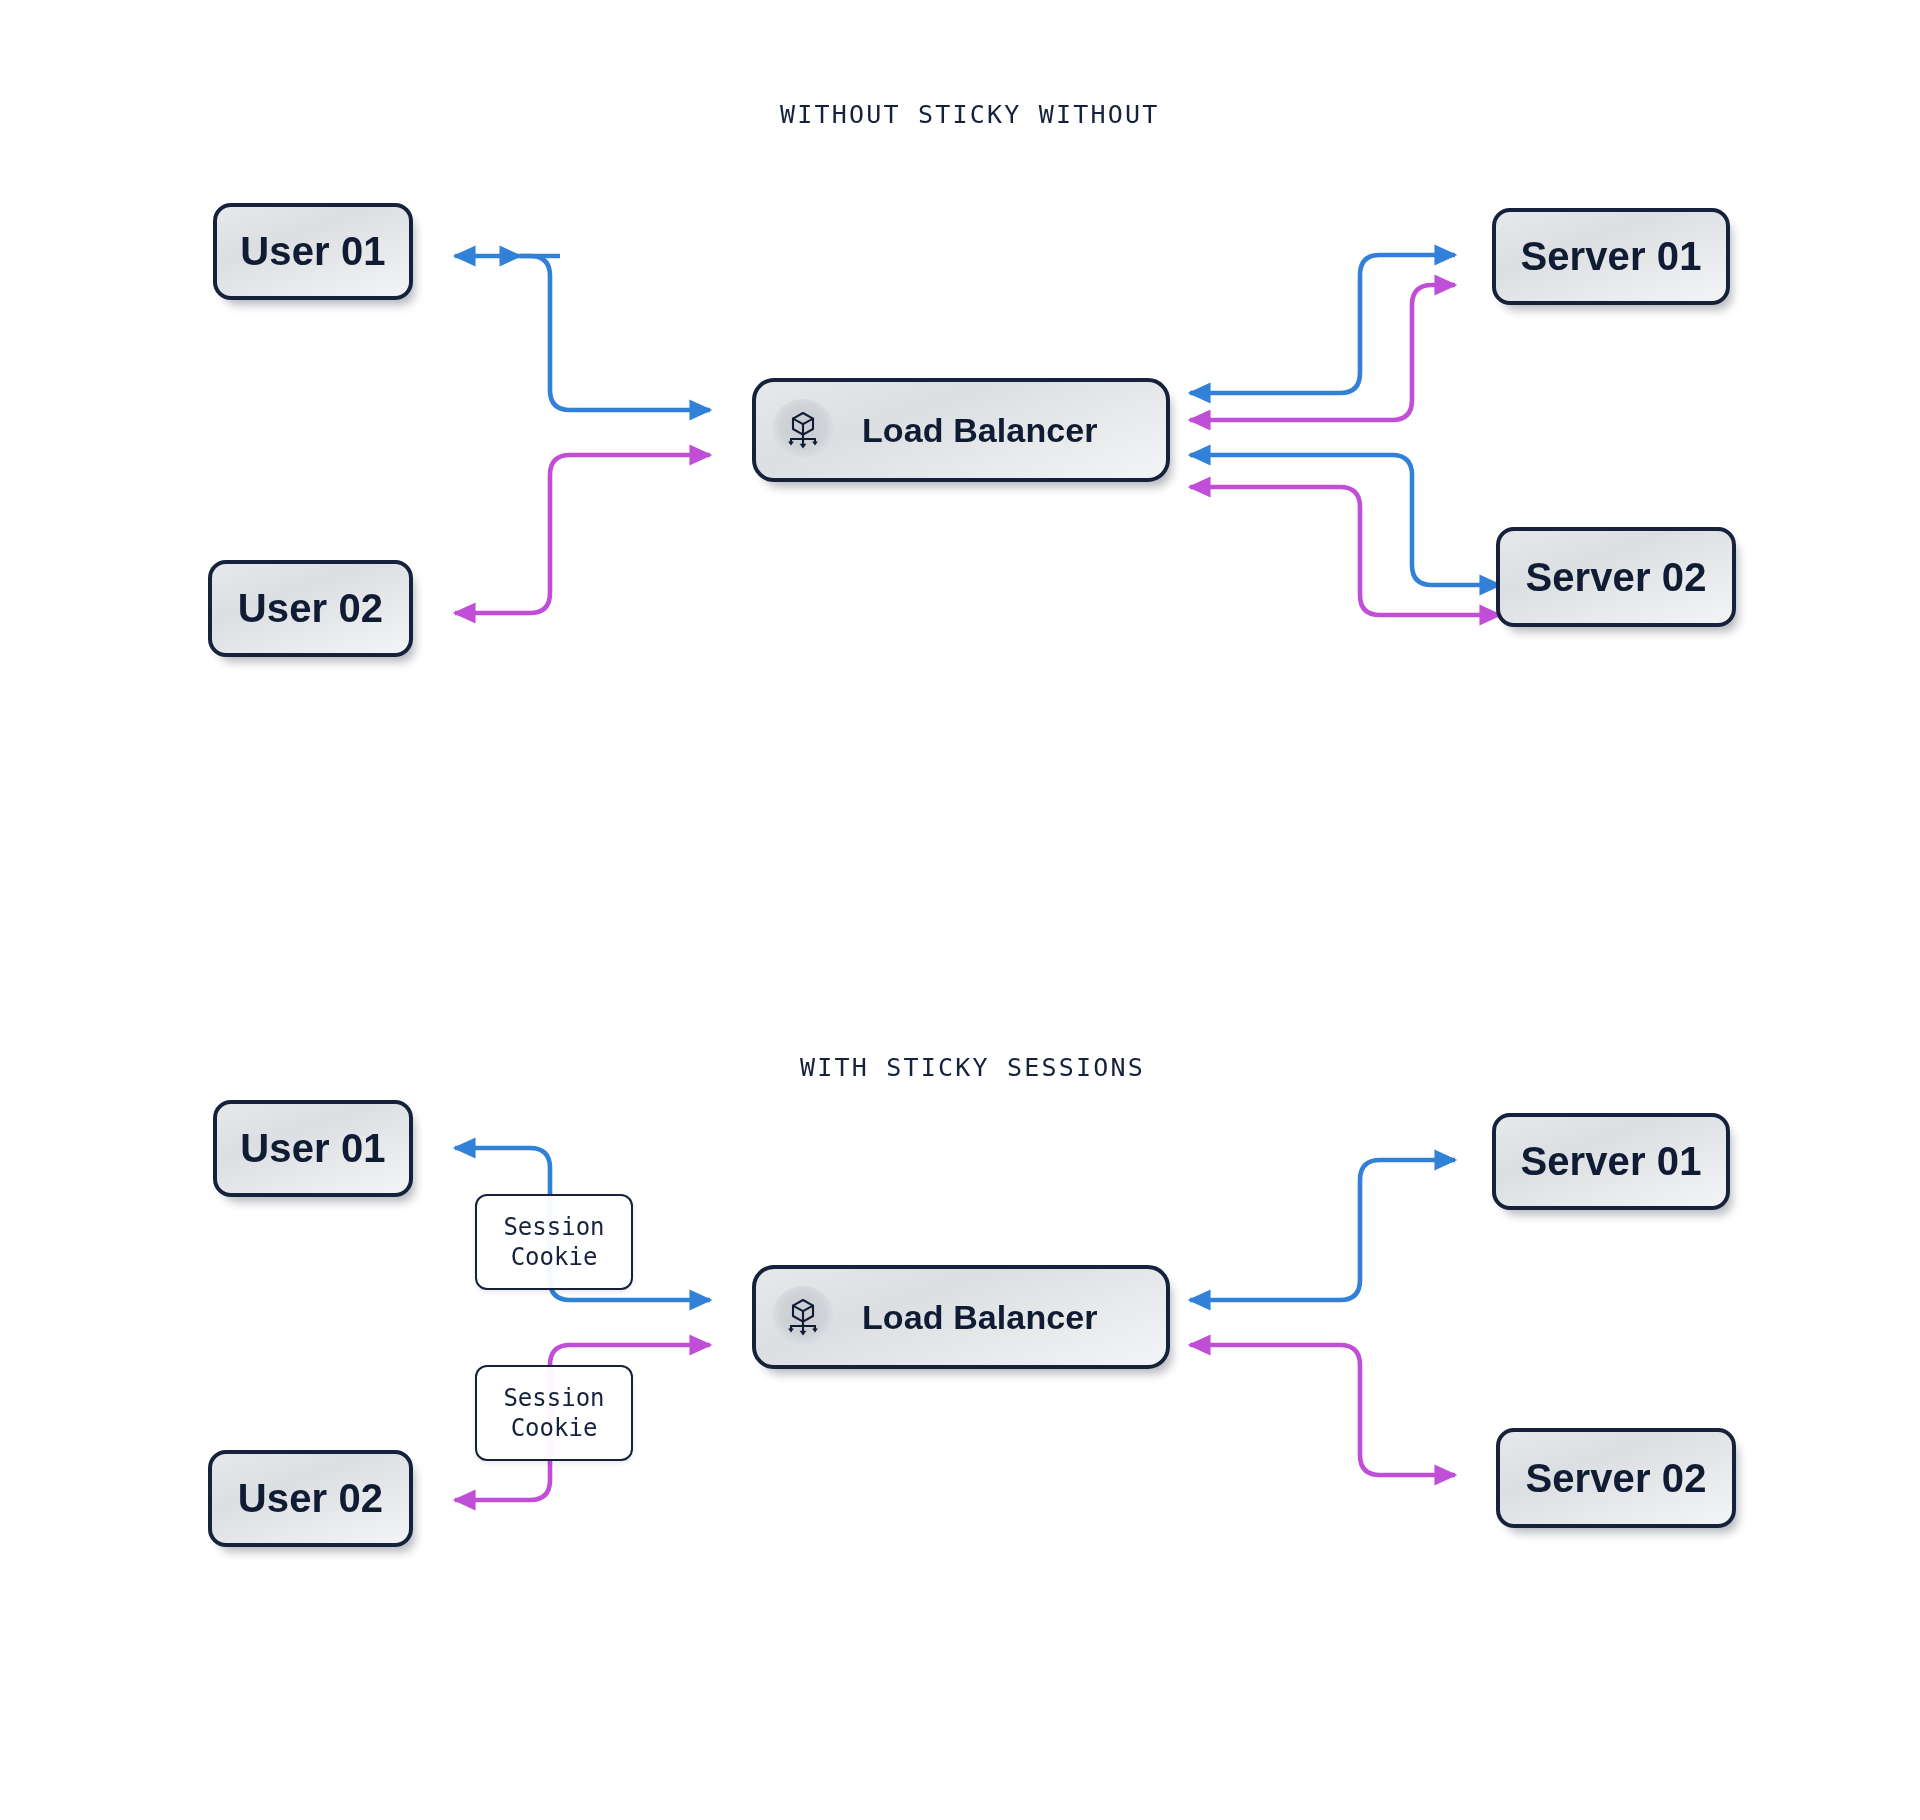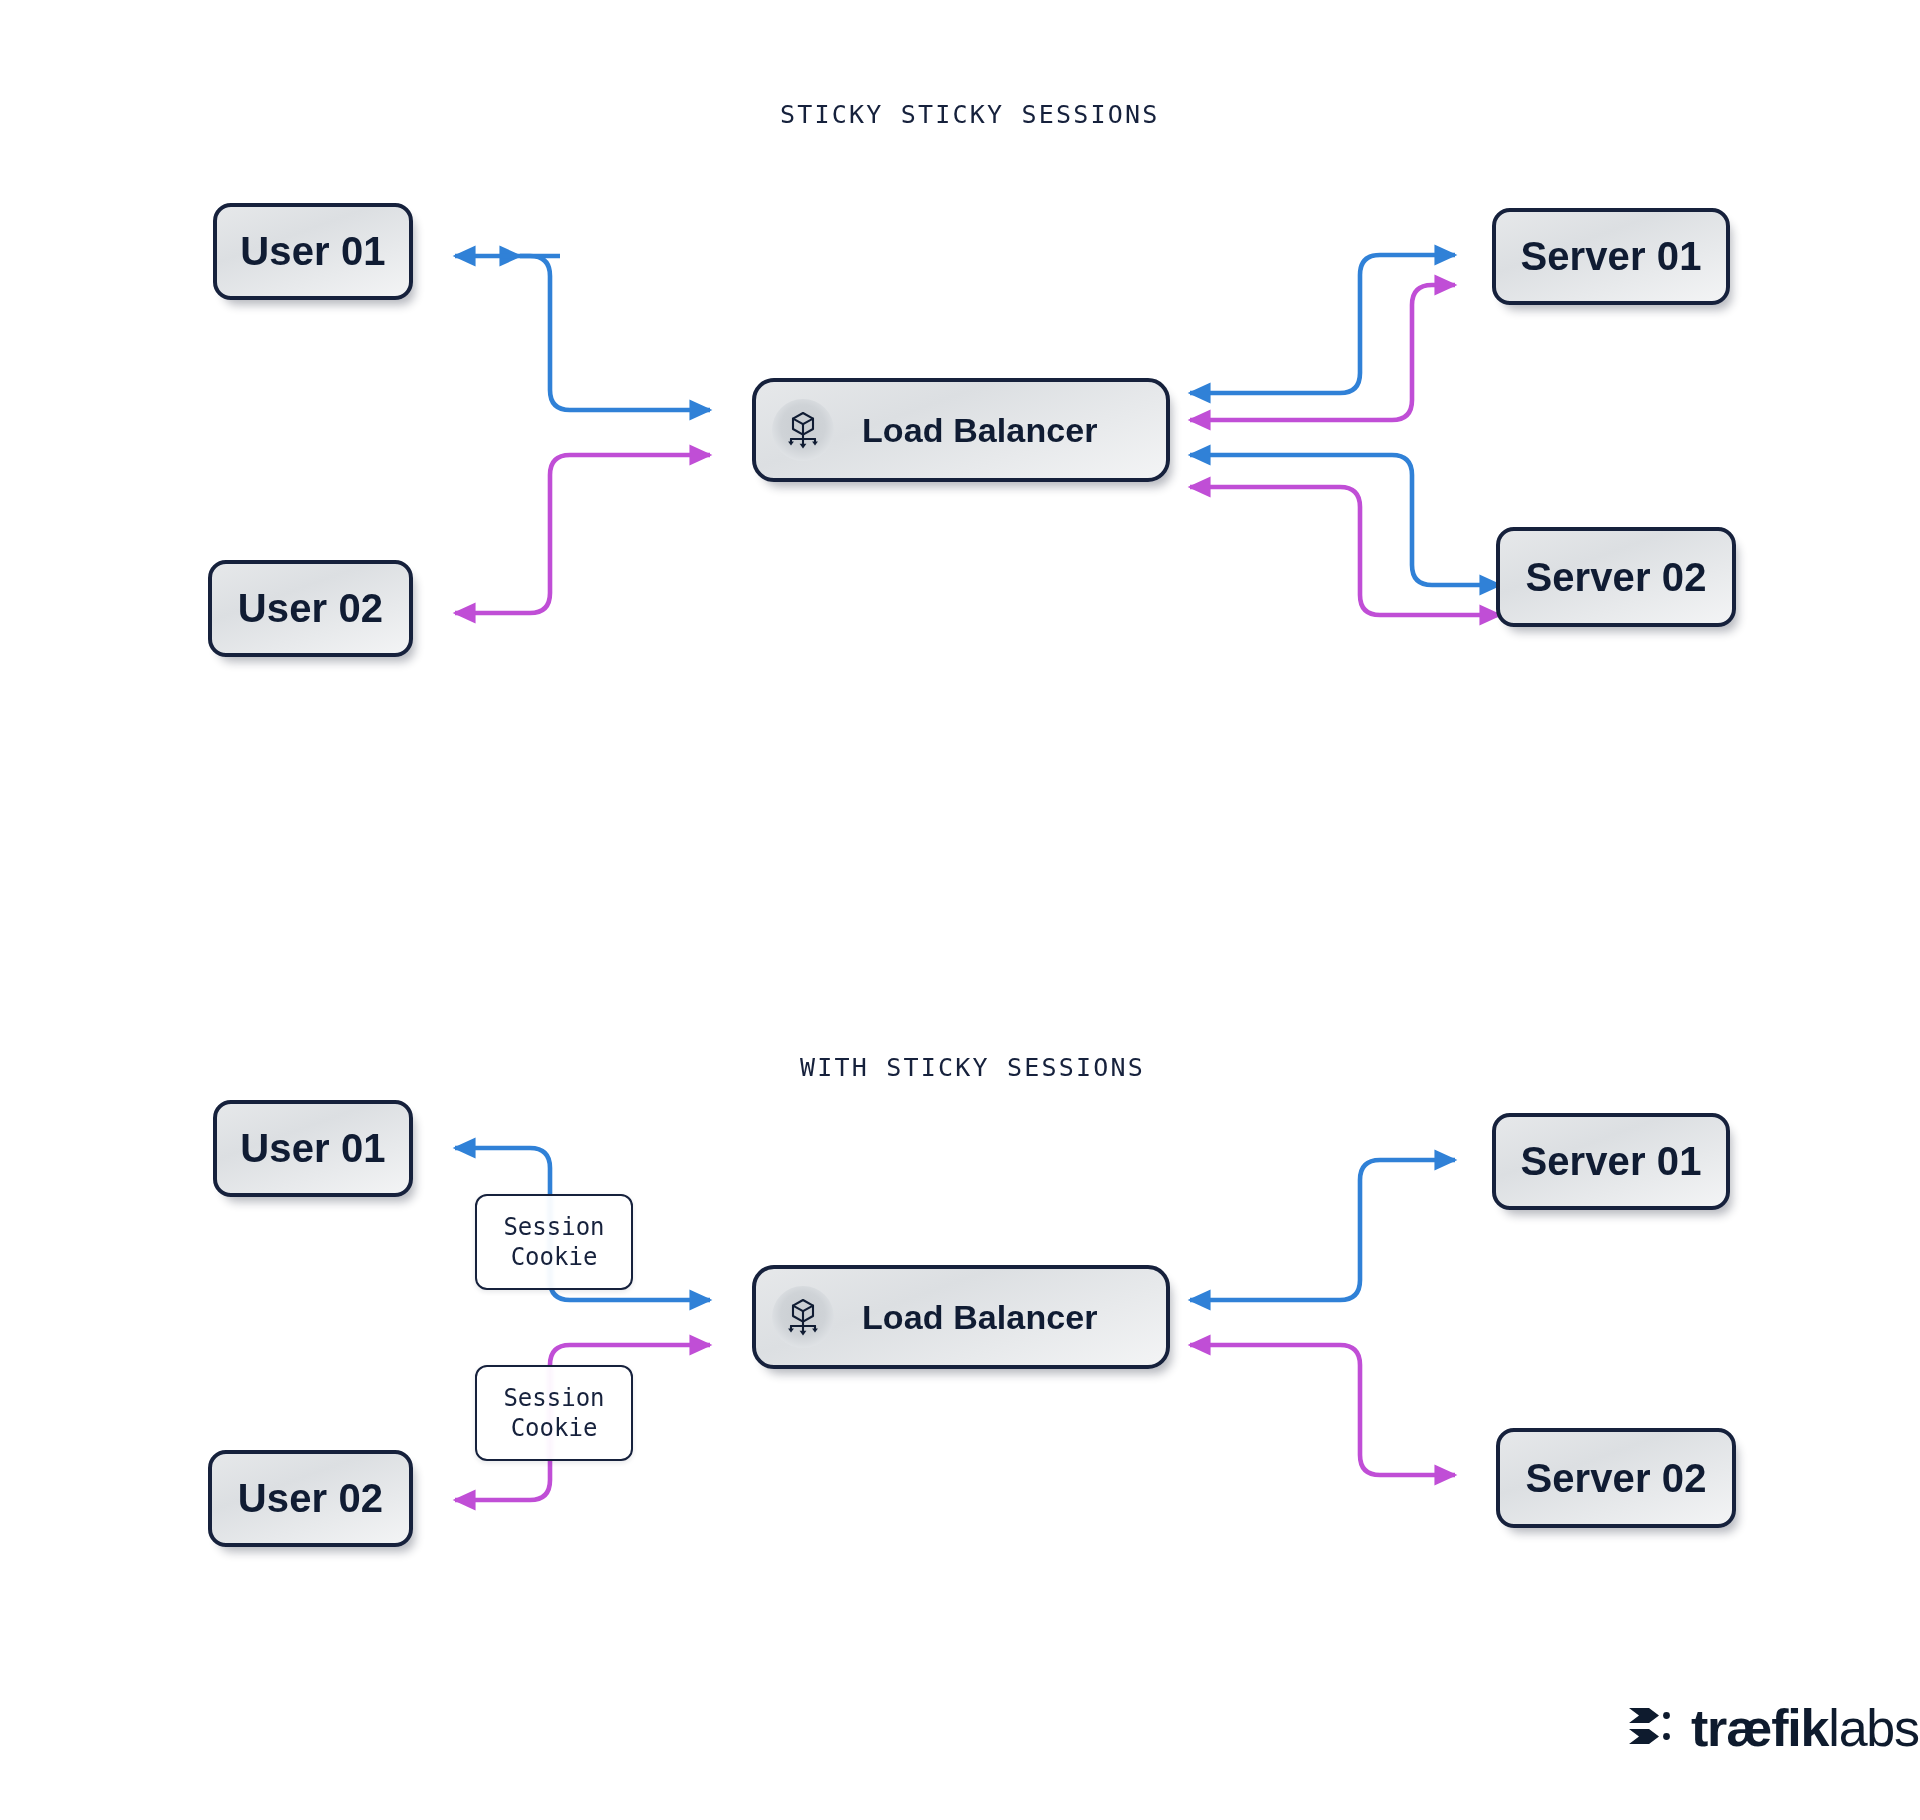--- a/index.html
+++ b/index.html
@@ -123,21 +123,21 @@
       <path d="M 455,1148 L 530,1148 Q 550,1148 550,1168 L 550,1280 Q 550,1300 570,1300 L 710,1300" stroke="#3081d7" marker-start="url(#ar-blue)" marker-end="url(#ar-blue)"></path>
 
       <path d="M 455,1500 L 530,1500 Q 550,1500 550,1480 L 550,1365 Q 550,1345 570,1345 L 710,1345" stroke="#c04ed6" marker-start="url(#ar-mag)" marker-end="url(#ar-mag)"></path>
 
       <path d="M 1190,1300 L 1340,1300 Q 1360,1300 1360,1280 L 1360,1180 Q 1360,1160 1380,1160 L 1455,1160" stroke="#3081d7" marker-start="url(#ar-blue)" marker-end="url(#ar-blue)"></path>
 
       <path d="M 1190,1345 L 1340,1345 Q 1360,1345 1360,1365 L 1360,1455 Q 1360,1475 1380,1475 L 1455,1475" stroke="#c04ed6" marker-start="url(#ar-mag)" marker-end="url(#ar-mag)"></path>
     </g>
   </svg>
 
-  <div class="sect-title" style="left:780px;top:100px;">STICKY STICKY SESSIONS</div>
+  <div class="sect-title" style="left:780px;top:100px;">WITHOUT STICKY WITHOUT</div>
 
   <div class="node node-user" style="left:213px;top:203px;width:200px;height:97px;">
     <span class="label">User 01</span>
   </div>
 
   <div class="node node-user" style="left:208px;top:560px;width:205px;height:97px;">
     <span class="label">User 02</span>
   </div>
 
   <div class="node node-lb" style="left:752px;top:378px;width:418px;height:104px;">
@@ -213,30 +213,14 @@
   </div>
 
   <div class="node node-server" style="left:1492px;top:1113px;width:238px;height:97px;">
     <span class="label">Server 01</span>
   </div>
 
   <div class="node node-server" style="left:1496px;top:1428px;width:240px;height:100px;">
     <span class="label">Server 02</span>
   </div>
 
-  <div class="logo" style="left:1625px;top:1700px;">
-    <span>
-      <svg width="52" height="52" viewBox="0 0 52 52">
-        <g fill="#0e1b2e">
-          <path d="M4 8 L24 8 L34 15.5 L24 23 L4 23 L14 15.5 Z"></path>
-          <path d="M4 29 L24 29 L34 36.5 L24 44 L4 44 L14 36.5 Z"></path>
-          <circle cx="41.5" cy="15.5" r="3.4"></circle>
-          <circle cx="41.5" cy="36.5" r="3.4"></circle>
-        </g>
-        <g fill="#ffffff">
-          <path d="M10.5 11 L21.5 11 L27 15.5 L21.5 20 L10.5 20 L16 15.5 Z" opacity="0"></path>
-        </g>
-      </svg>
-    </span>
-    <span class="logo-word"><span class="b">træfik</span><span class="l">labs</span></span>
-  </div>
 
 </div>
 
 </body></html>

